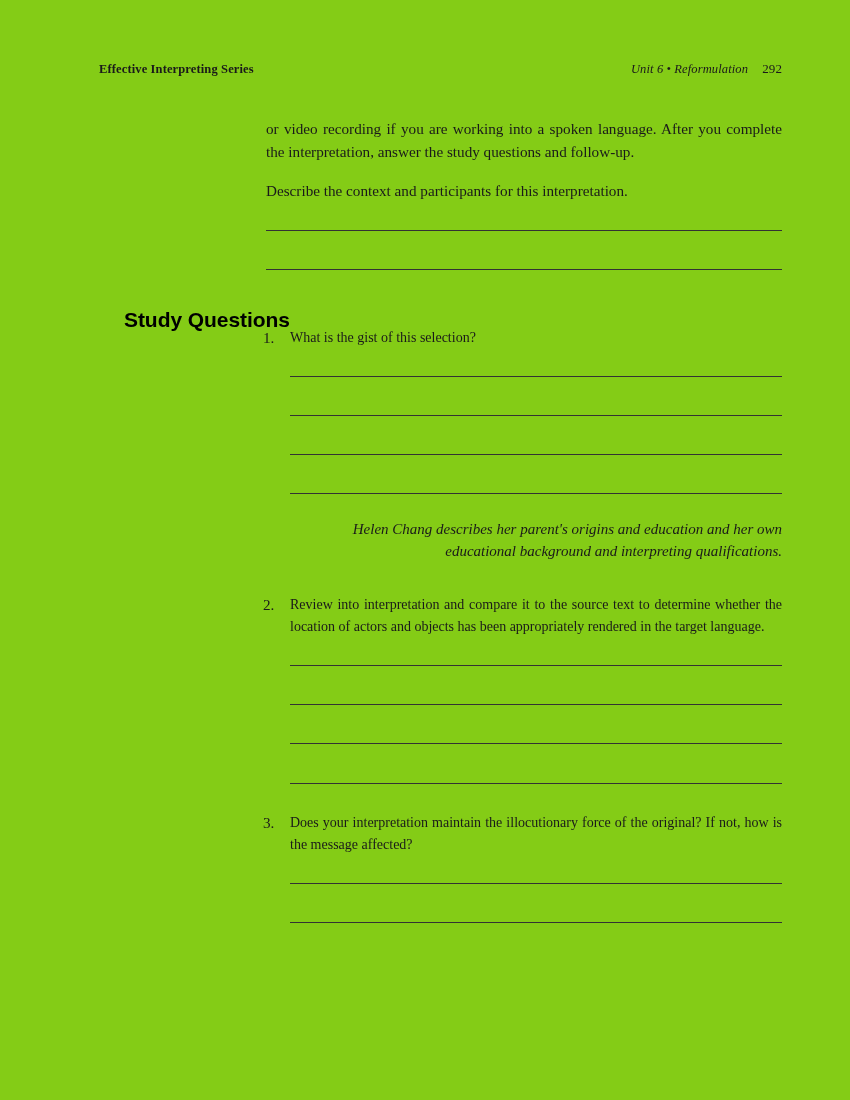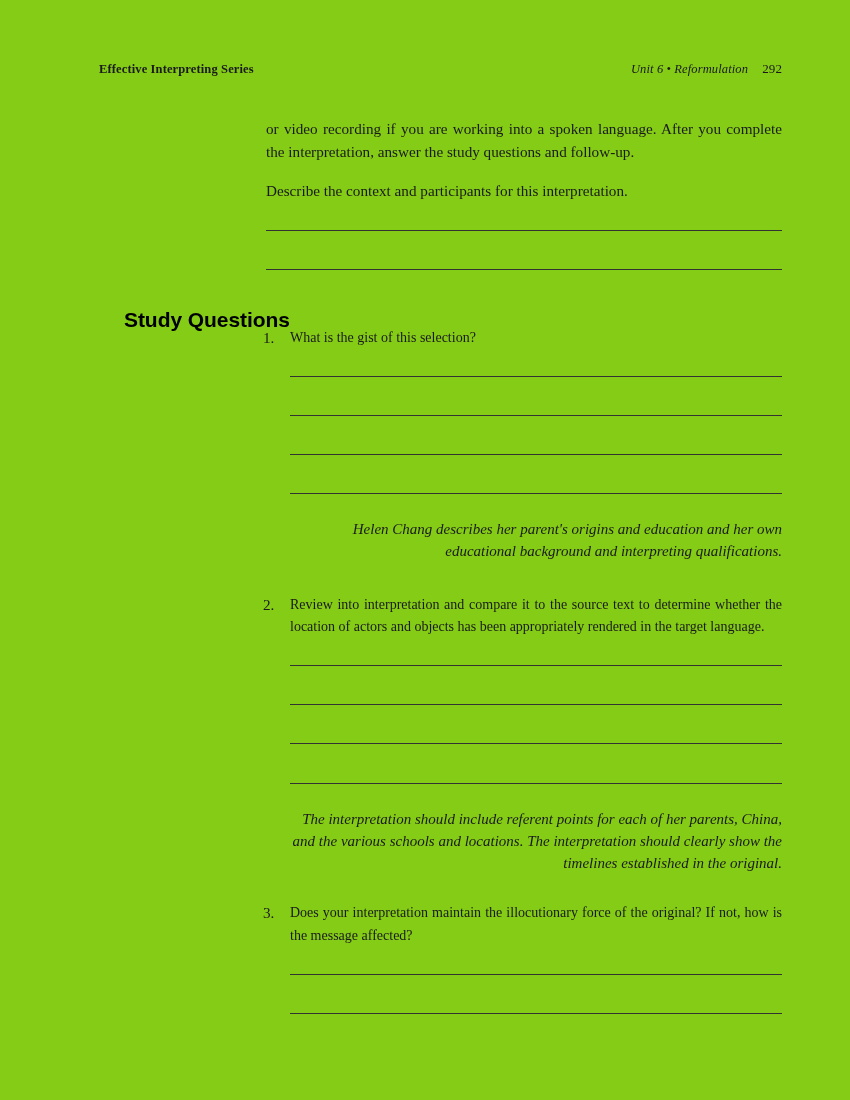--- a/index.html
+++ b/index.html
@@ -200,21 +200,20 @@
     <div class="qitem">
       <span class="qnum">2.</span>
       <p class="qtext">Review into interpretation and compare it to the source text to determine whether the location of actors and objects has been appropriately rendered in the target language.</p>
     </div>
     <div class="qrules four">
       <div class="rule"></div>
       <div class="rule"></div>
       <div class="rule"></div>
       <div class="rule"></div>
     </div>
-    <p class="answer">The interpretation should include referent points for each of her parents, China, and the various schools and locations. The interpretation should clearly show the timelines established in the original.</p>
 
     <div class="qgap-small"></div>
 
     <div class="qitem">
       <span class="qnum">3.</span>
       <p class="qtext">Does your interpretation maintain the illocutionary force of the original? If not, how is the message affected?</p>
     </div>
     <div class="qrules two">
       <div class="rule"></div>
       <div class="rule"></div>

